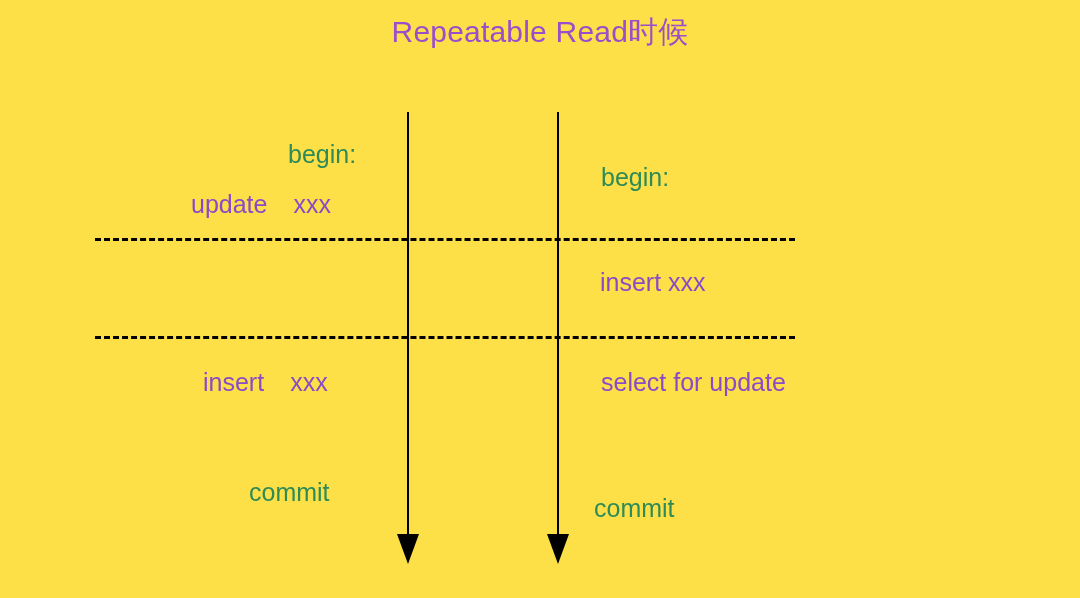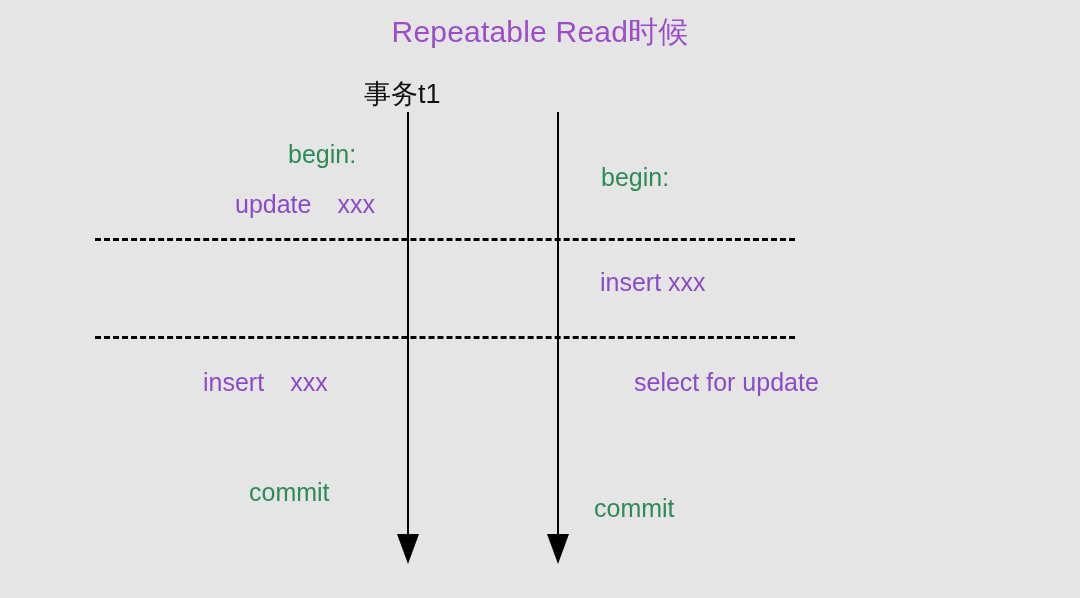--- a/index.html
+++ b/index.html
@@ -7,21 +7,21 @@
     padding: 0;
     background: #ffffff;
   }
   body {
     font-family: "Liberation Sans", "DejaVu Sans", sans-serif;
   }
   #canvas {
     position: relative;
     width: 1080px;
     height: 598px;
-    background: #e5e5e5;
+    background: #fde047;
     overflow: hidden;
   }
   .abs { position: absolute; white-space: nowrap; }
 
   
   #title {
     left: 0; top: 12px;
     width: 1080px;
     text-align: center;
     font-size: 30px;
@@ -75,45 +75,44 @@
 
   .stmt .gap { display: inline-block; width: 26px; }
 </style>
 </head>
 <body>
 
 <div id="canvas">
 
   <div class="abs" id="title">Repeatable Read时候</div>
 
-  <div class="abs lane-header" id="lane-label-t1">事务t1</div>
 
   <div class="abs lifeline" id="lifeline-t1"></div>
   <div class="abs arrowhead" id="arrowhead-t1"></div>
 
   <div class="abs lifeline" id="lifeline-t2"></div>
   <div class="abs arrowhead" id="arrowhead-t2"></div>
 
   <div class="abs separator" id="separator-1"></div>
   <div class="abs separator" id="separator-2"></div>
 
   <div class="abs stmt green" style="left:288px; top:140px;">begin:</div>
 
-  <div class="abs stmt purple" style="left:191px; top:190px;margin-left:44px;">
+  <div class="abs stmt purple" style="left:191px; top:190px;">
     <span>update</span><span class="gap"></span><span>xxx</span>
   </div>
 
   <div class="abs stmt purple" style="left:203px; top:368px;">
     <span>insert</span><span class="gap"></span><span>xxx</span>
   </div>
 
   <div class="abs stmt green" style="left:249px; top:478px;">commit</div>
 
   <div class="abs stmt green" style="left:601px; top:163px;">begin:</div>
 
   <div class="abs stmt purple" style="left:600px; top:268px;">insert xxx</div>
 
-  <div class="abs stmt purple" style="left:601px; top:368px;margin-left:33px;">select for update</div>
+  <div class="abs stmt purple" style="left:601px; top:368px;">select for update</div>
 
 
   <div class="abs stmt green" style="left:594px; top:494px;">commit</div>
 
 </div>
 
 </body></html>

